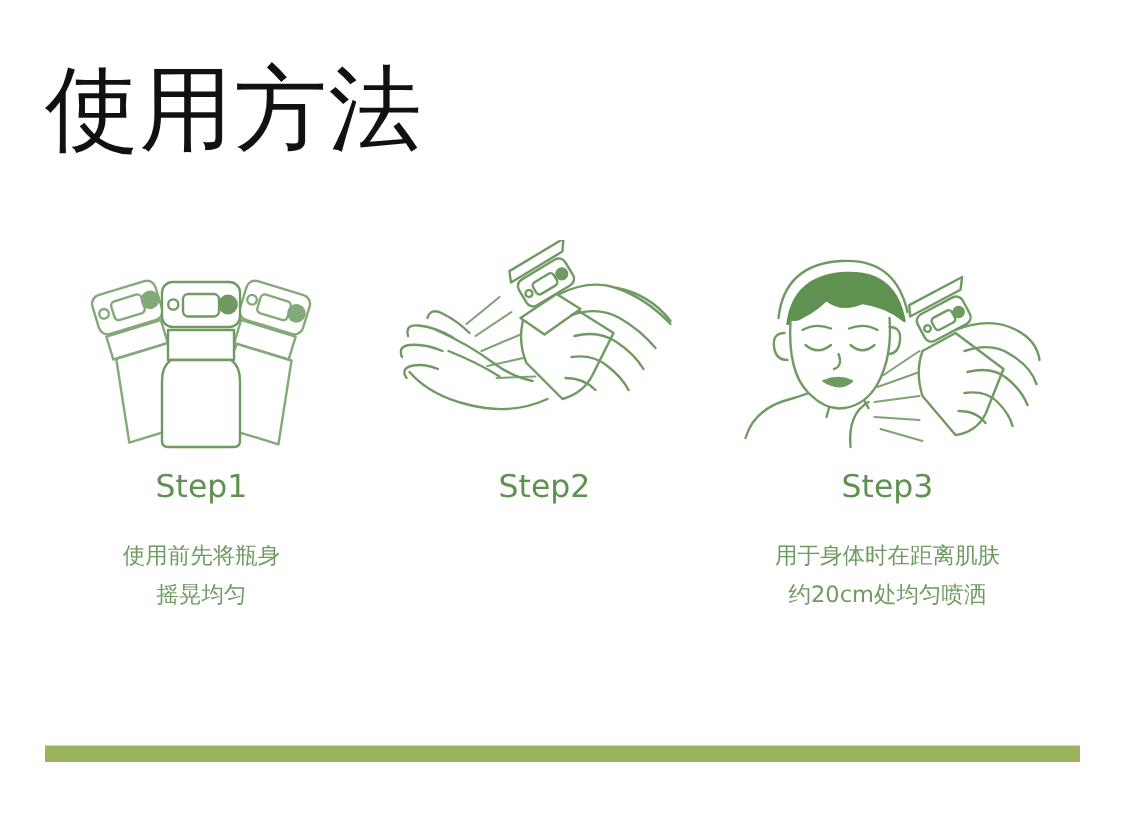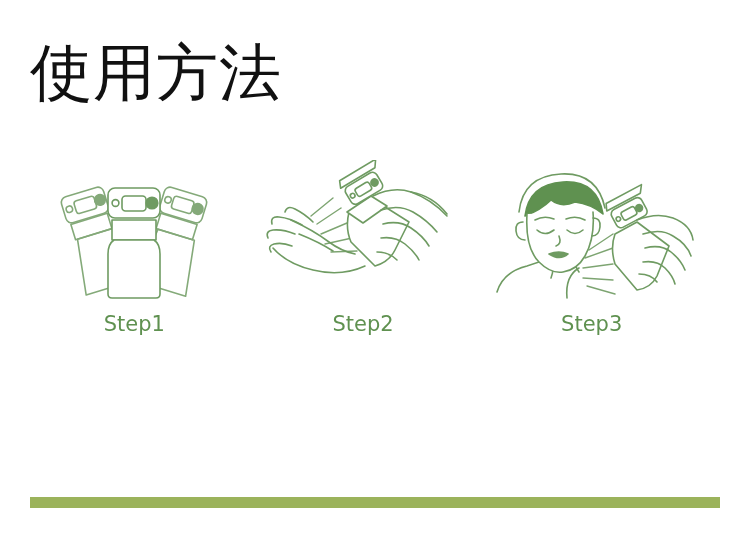--- a/index.html
+++ b/index.html
@@ -120,20 +120,22 @@
             <path d="M78 60 h44 v20 h-44 z" fill="#ffffff"></path>
             <path d="M80 80 q-6 4 -6 14 v40 q0 4 4 4 h44 q4 0 4 -4 v-40 q0 -10 -6 -14 z" fill="#ffffff"></path>
             <rect x="74" y="28" width="52" height="30" rx="7" fill="#ffffff"></rect>
             <rect x="88" y="36" width="24" height="15" rx="3.5"></rect>
             <circle cx="81.5" cy="43" r="3.4"></circle>
             <circle cx="118" cy="43" r="6.6" fill="#6f9b62" stroke="none"></circle>
           </g>
         </svg>
       </div>
       <div class="step-label">Step1</div>
+      <div class="step-desc">使用前先将瓶身
+摇晃均匀</div>
     </div>
 
     <div class="step">
       <div class="step-art">
         <svg width="205" height="145" viewBox="0 0 205 145" fill="none" stroke="#6f9b62" stroke-width="1.6" stroke-linecap="round" stroke-linejoin="round">
 
           <g>
             <path d="M10 92 q-4 -6 3 -8 q8 -2 18 2"></path>
             <path d="M7 78 q-3 -7 5 -8 q10 -1 22 4"></path>
             <path d="M11 64 q-2 -8 7 -7 q11 1 23 8"></path>
@@ -229,19 +231,21 @@
           <g>
             <path d="M148 60 q20 -8 36 -2 q18 7 20 22"></path>
             <path d="M154 74 q18 -6 30 2 q14 8 18 20"></path>
             <path d="M156 88 q16 -4 26 4 q10 8 14 18"></path>
             <path d="M154 102 q14 -2 22 6 q8 8 10 16"></path>
             <path d="M150 114 q12 0 18 8"></path>
           </g>
         </svg>
       </div>
       <div class="step-label">Step3</div>
+      <div class="step-desc">用于身体时在距离肌肤
+约20cm处均匀喷洒</div>
     </div>
 
   </div>
 
   <div class="footer-bar"></div>
 
 </div>
 
 </body></html>

